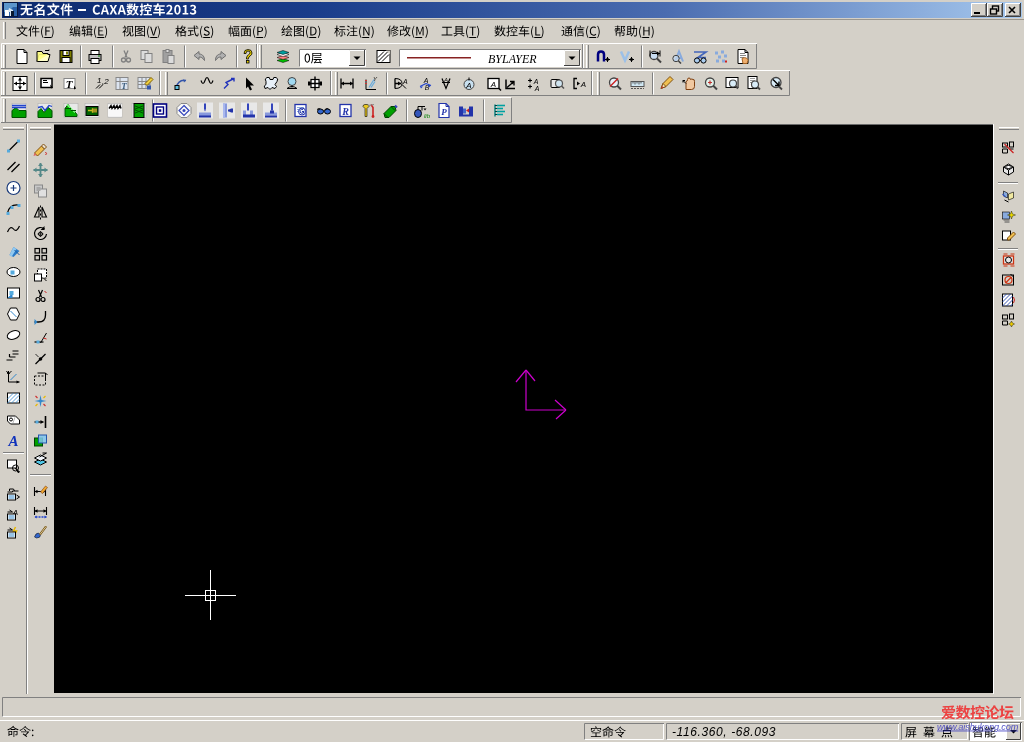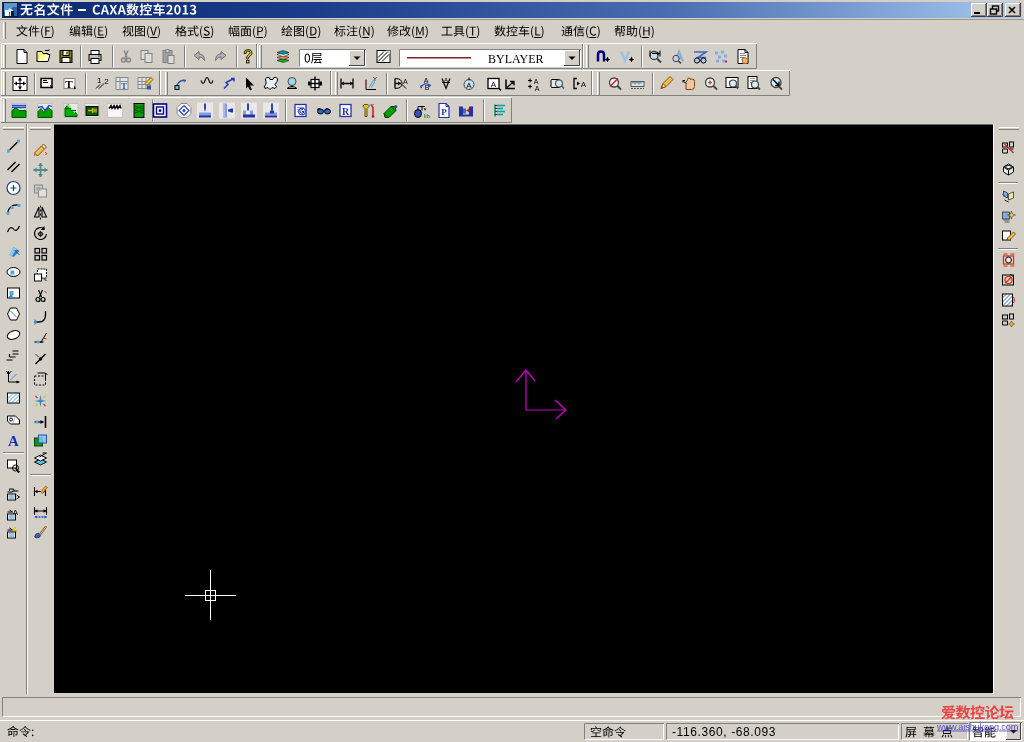--- a/index.html
+++ b/index.html
@@ -1,13 +1,13 @@
 <!DOCTYPE html>
 <html><head><meta charset="utf-8"><style>html,body{margin:0;padding:0;}body{width:1024px;height:742px;overflow:hidden;background:#d4d0c8;font-family:"Liberation Sans",sans-serif;}.abs{position:absolute;}</style></head><body>
-<div class="abs" style="left:0;top:0;width:1024px;height:712px;background:#d4d0c8;">
+<div class="abs" style="left:0;top:0;width:1024px;height:712px;background:#d4d0c8;font-style:italic;">
     <div class="abs" style="left:2px;top:2px;width:1020px;height:16px;background:linear-gradient(90deg,#0c2a6e 0%,#1a3c8a 30%,#4a6cb0 65%,#a6c8ee 100%);"></div>
     <svg class="abs" style="left:3px;top:2px;" width="15" height="15">
       <rect x="0" y="0" width="15" height="15" fill="#12306e"></rect>
       <rect x="0.5" y="0.5" width="14" height="14" fill="#2a62a8" stroke="#0a1a40"></rect>
       <path d="M1 1 h13 v4 h-4 l-5 5 h-4z" fill="#5c96cc"></path>
       <path d="M2 8 h4 v6 h-4z" fill="#fff"></path>
       <path d="M6 6 l4 2 v6 h-3 v-4 h-2z" fill="#d8e8f4"></path>
       <rect x="8" y="9" width="3" height="5" fill="#081830"></rect>
     </svg>
     <svg class="abs" style="left:0;top:0;" width="320" height="19">

